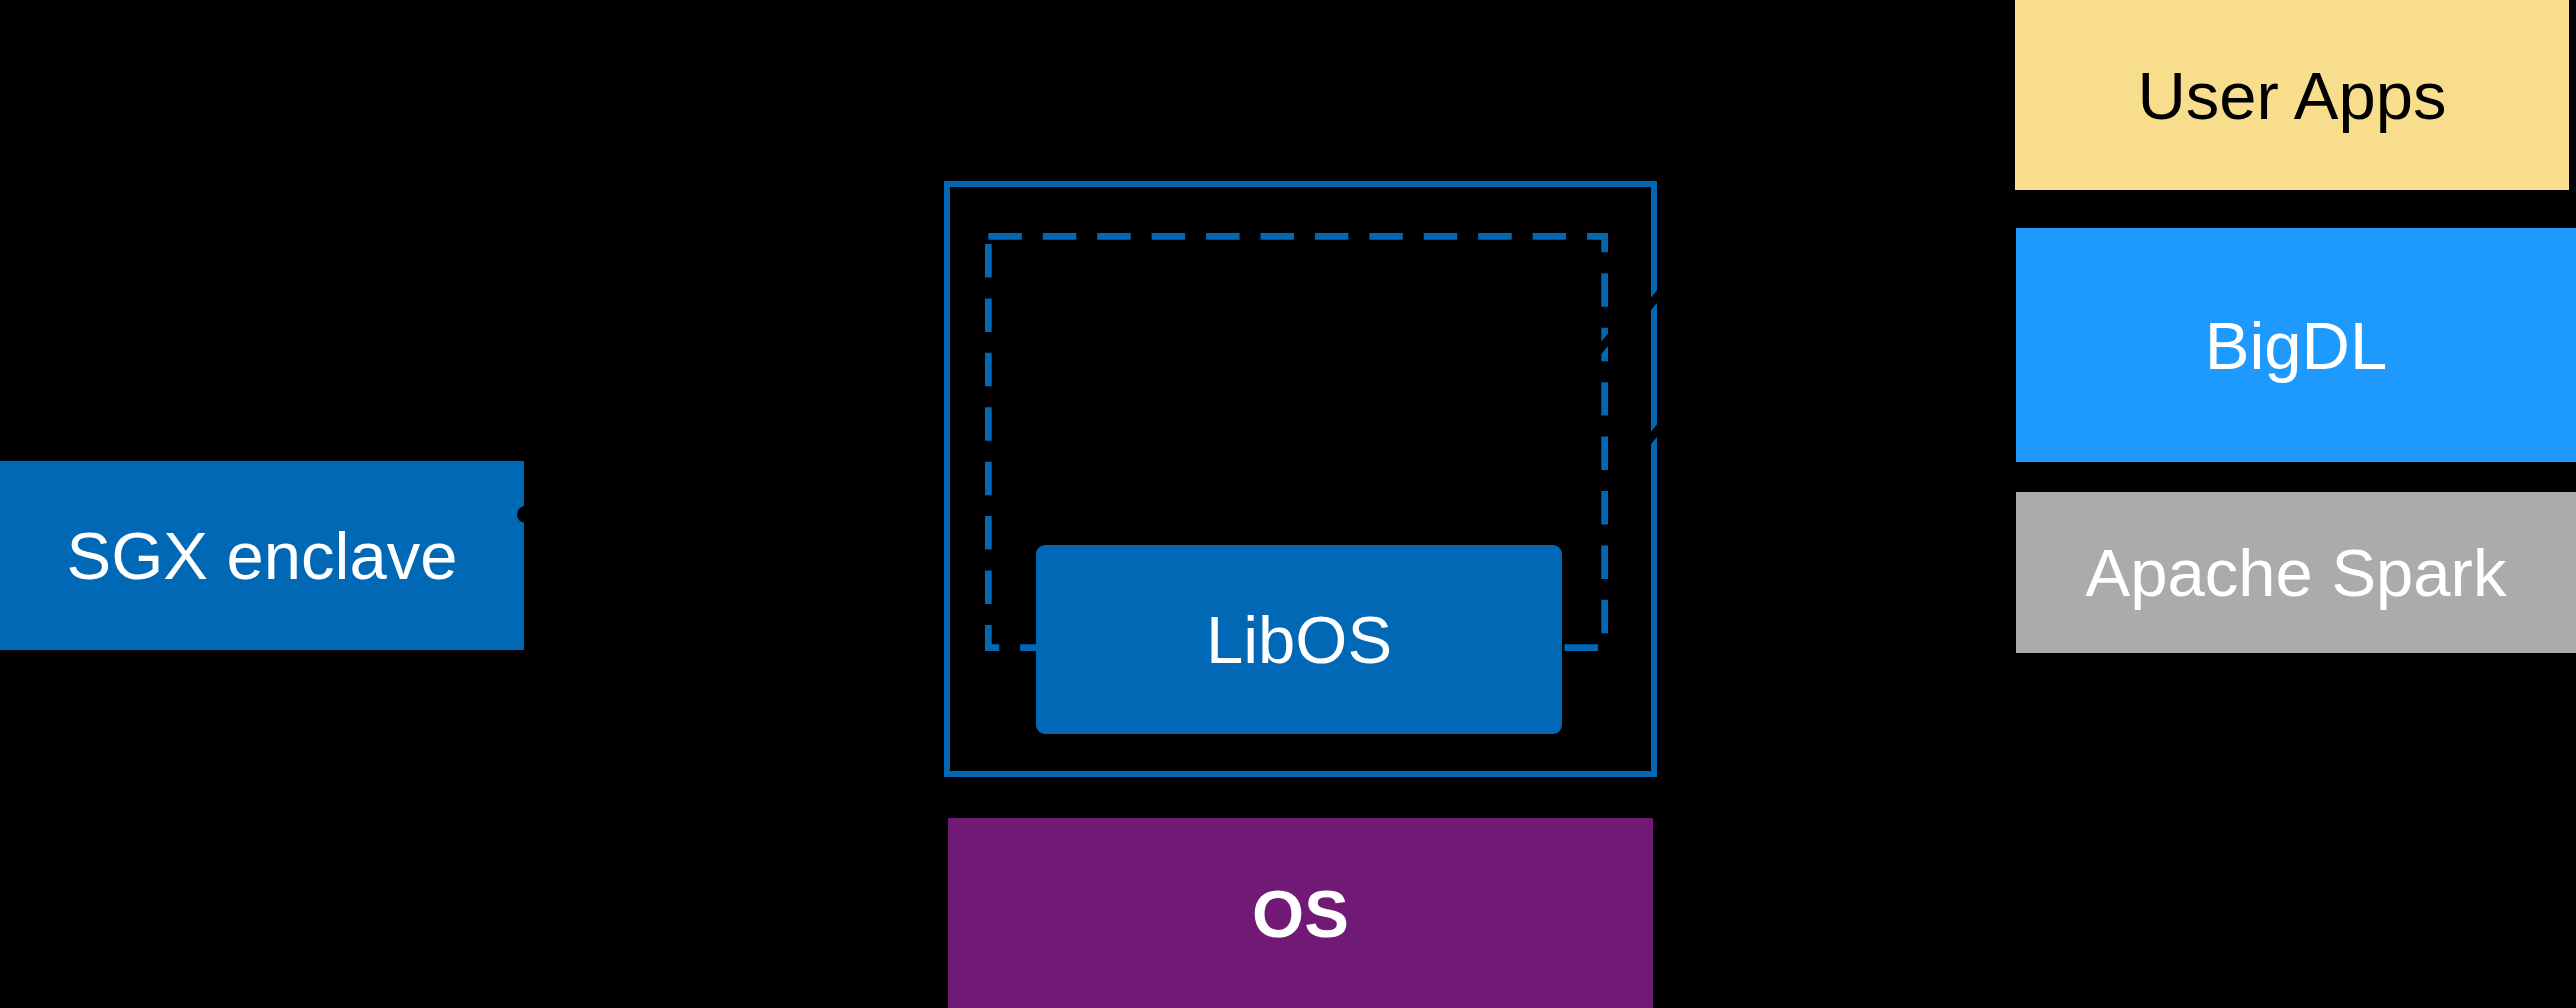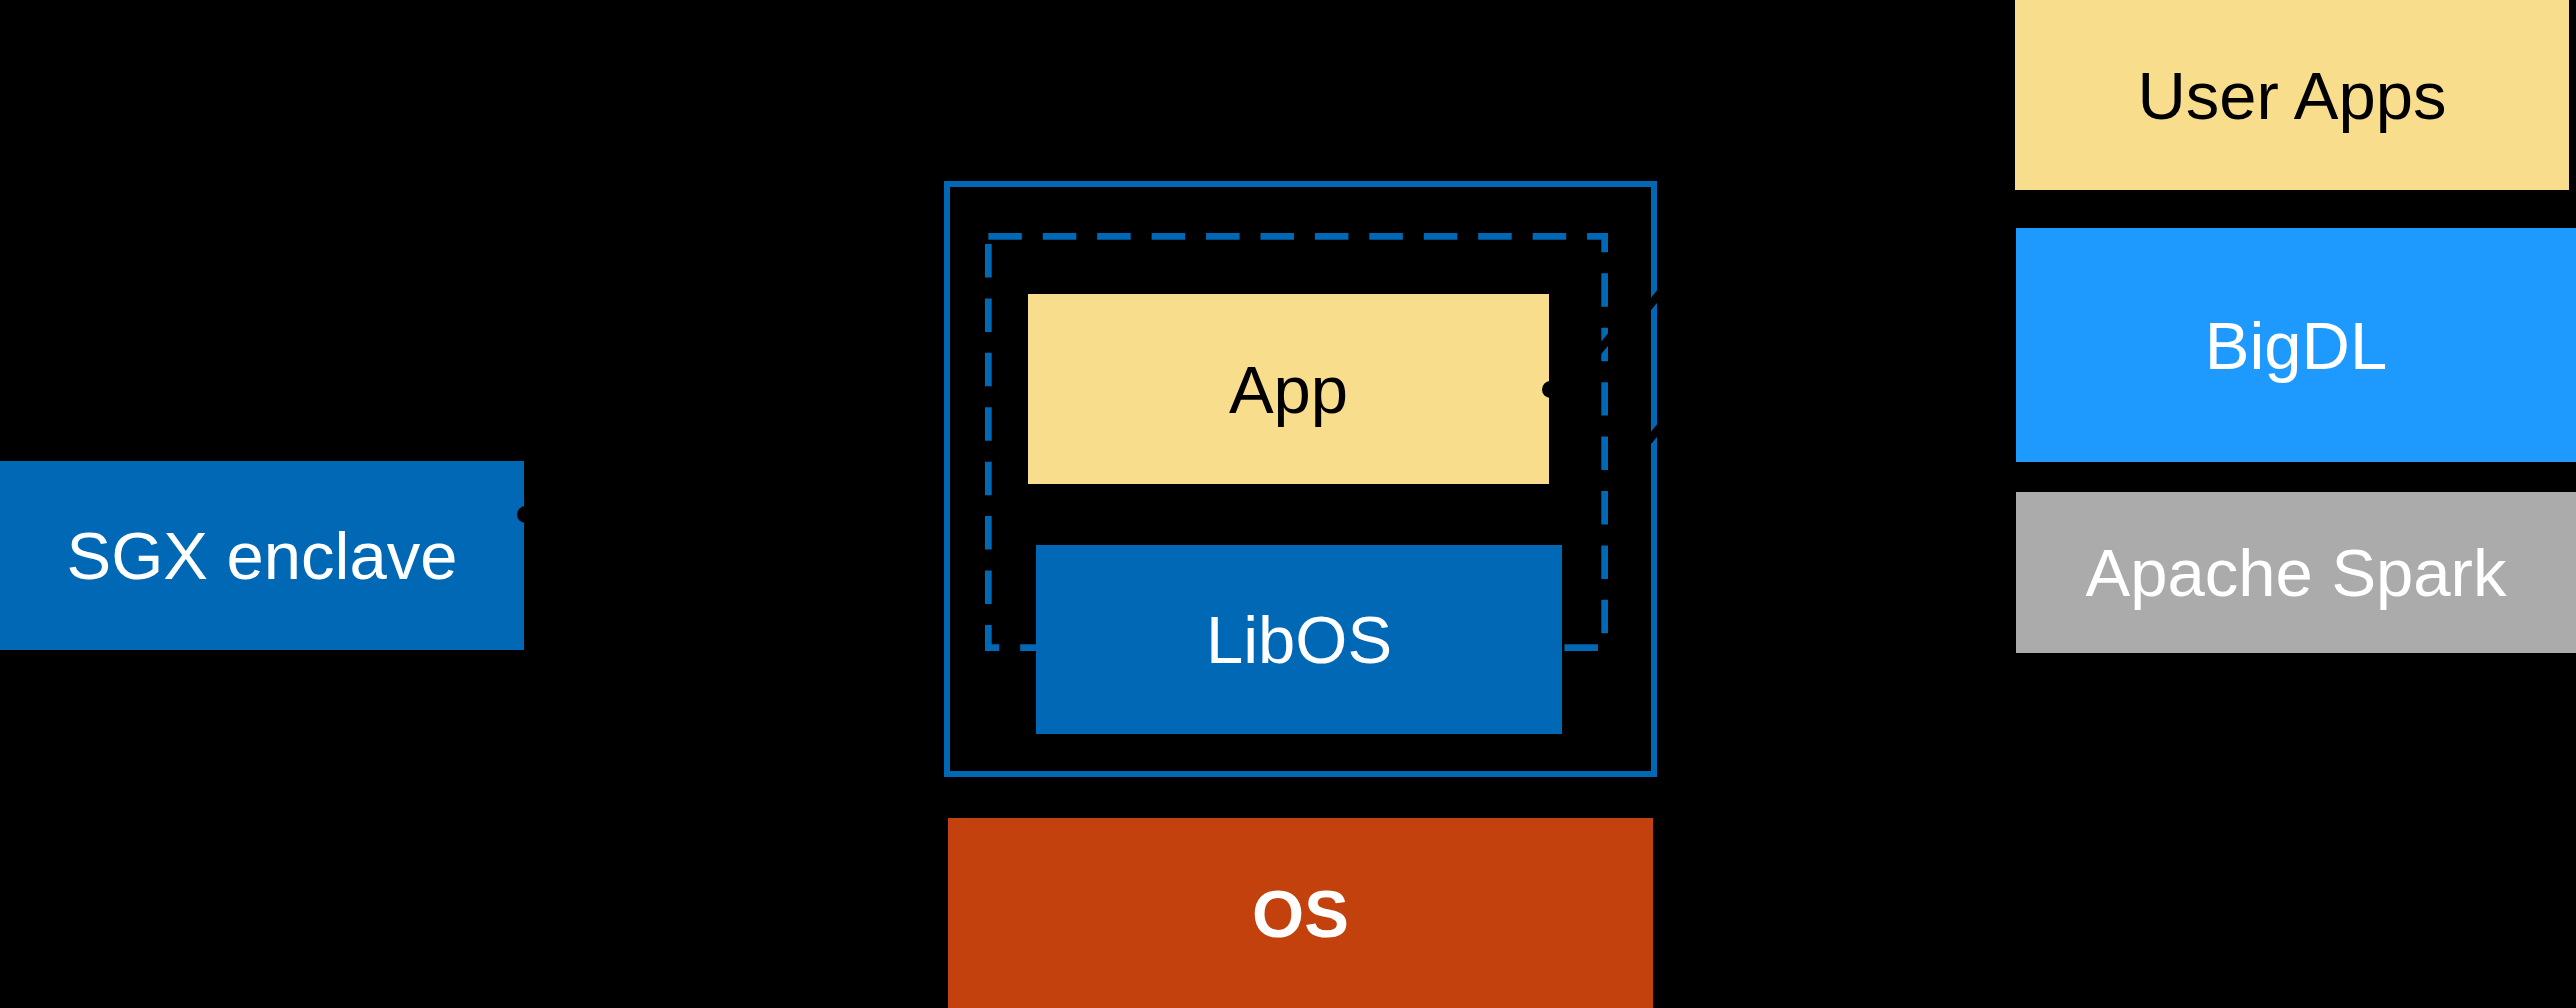--- a/index.html
+++ b/index.html
@@ -61,25 +61,26 @@
 
   .app-box {
     left: 1028px; top: 294px;
     width: 521px; height: 190px;
     background: #F8DD8C;
   }
   .libos-box {
     left: 1036px; top: 545px;
     width: 526px; height: 189px;
     background: #0068B5;
+    border-radius: 9px;
   }
   .os-box {
     left: 948px; top: 818px;
     width: 705px; height: 190px;
-    background: #c2410c;
+    background: #701a75;
     font-weight: 700;
   }
 
   
   .user-apps-box {
     left: 2015px; top: 0px;
     width: 554px; height: 190px;
     background: #F8DD8C;
   }
   .bigdl-box {
@@ -124,23 +125,20 @@
   <div class="box sgx-box">
     <span class="txt-white">SGX enclave</span>
   </div>
 
   <div class="solid-rect"></div>
 
   <svg class="dashed-rect" viewBox="0 0 744 499" xmlns="http://www.w3.org/2000/svg">
     <rect x="4" y="4" width="736" height="491" fill="none" stroke="#0068B5" stroke-width="8" stroke-dasharray="40 25"></rect>
   </svg>
 
-  <div class="box app-box">
-    <span class="txt-black">App</span>
-  </div>
 
   <div class="box libos-box">
     <span class="txt-white">LibOS</span>
   </div>
 
   <div class="box os-box">
     <span class="txt-white">OS</span>
   </div>
 
   <div class="box user-apps-box">

